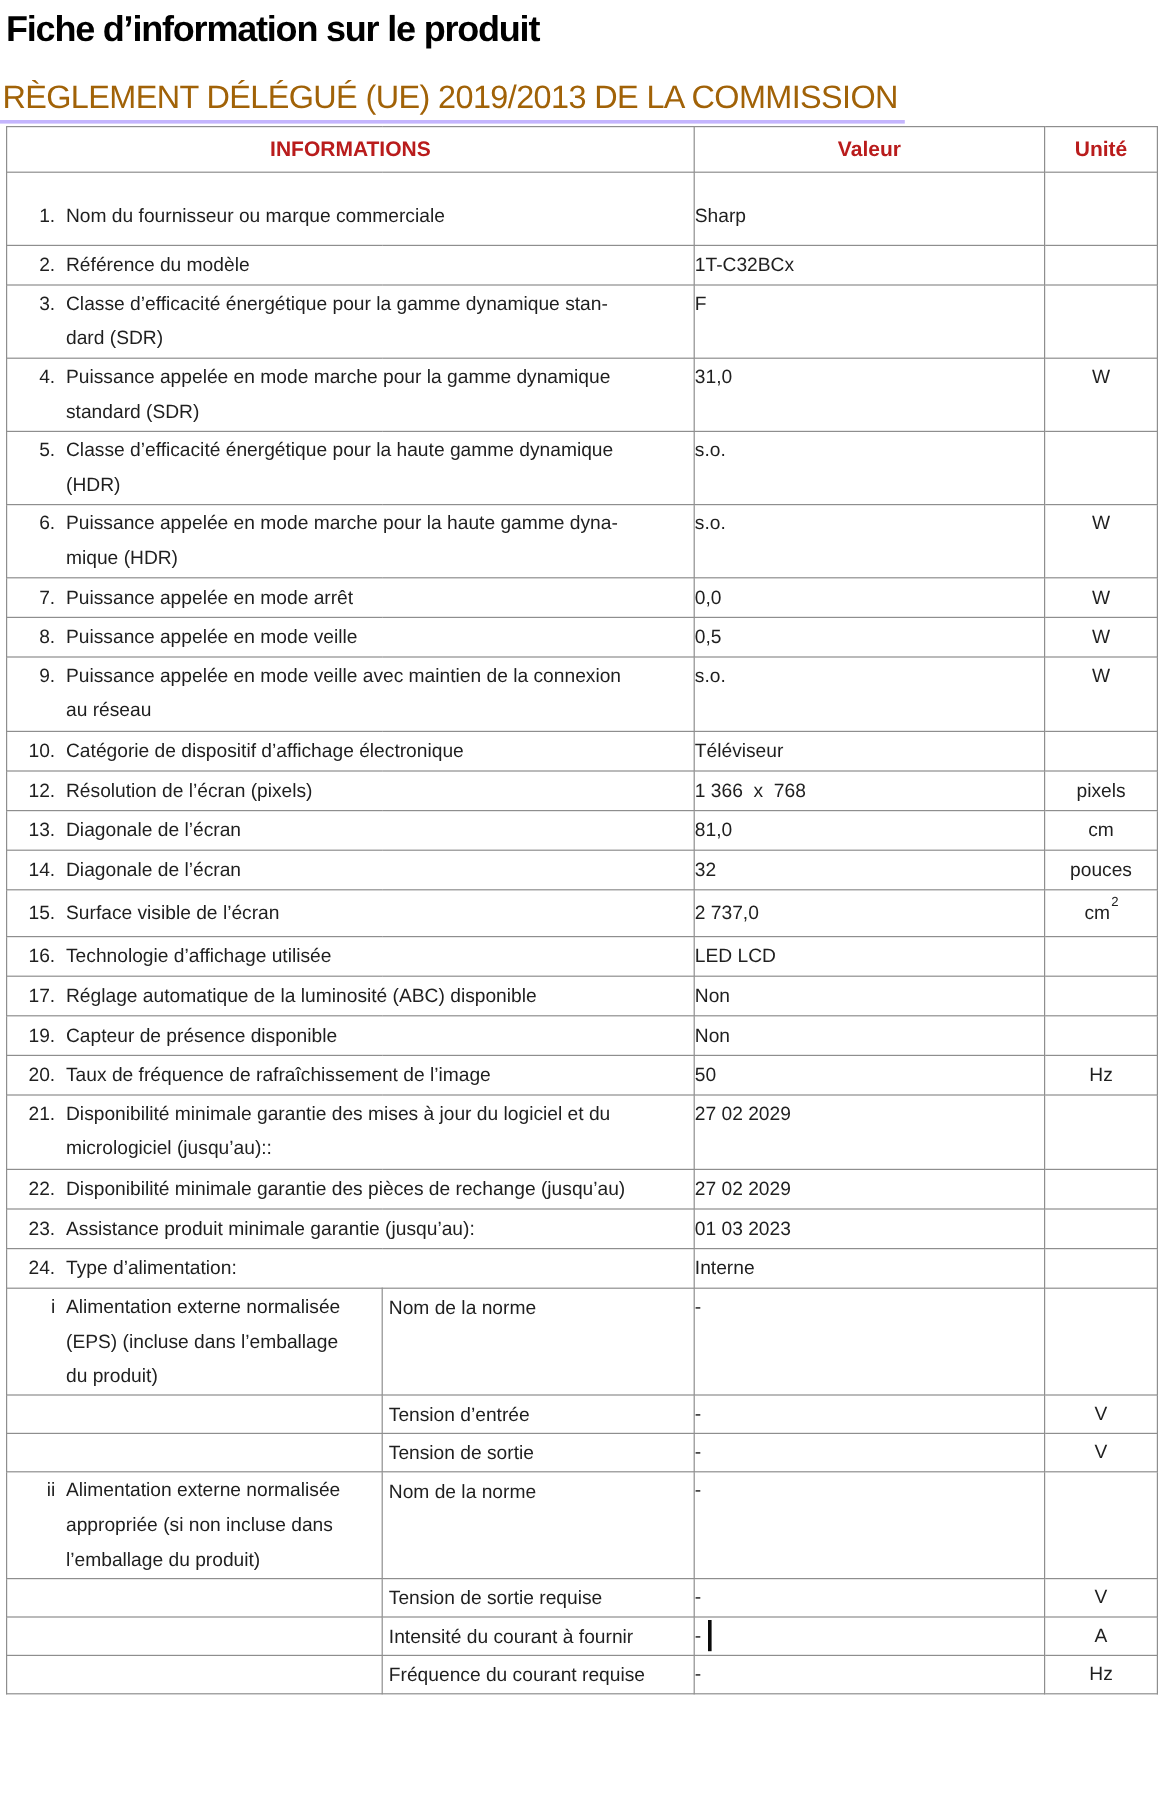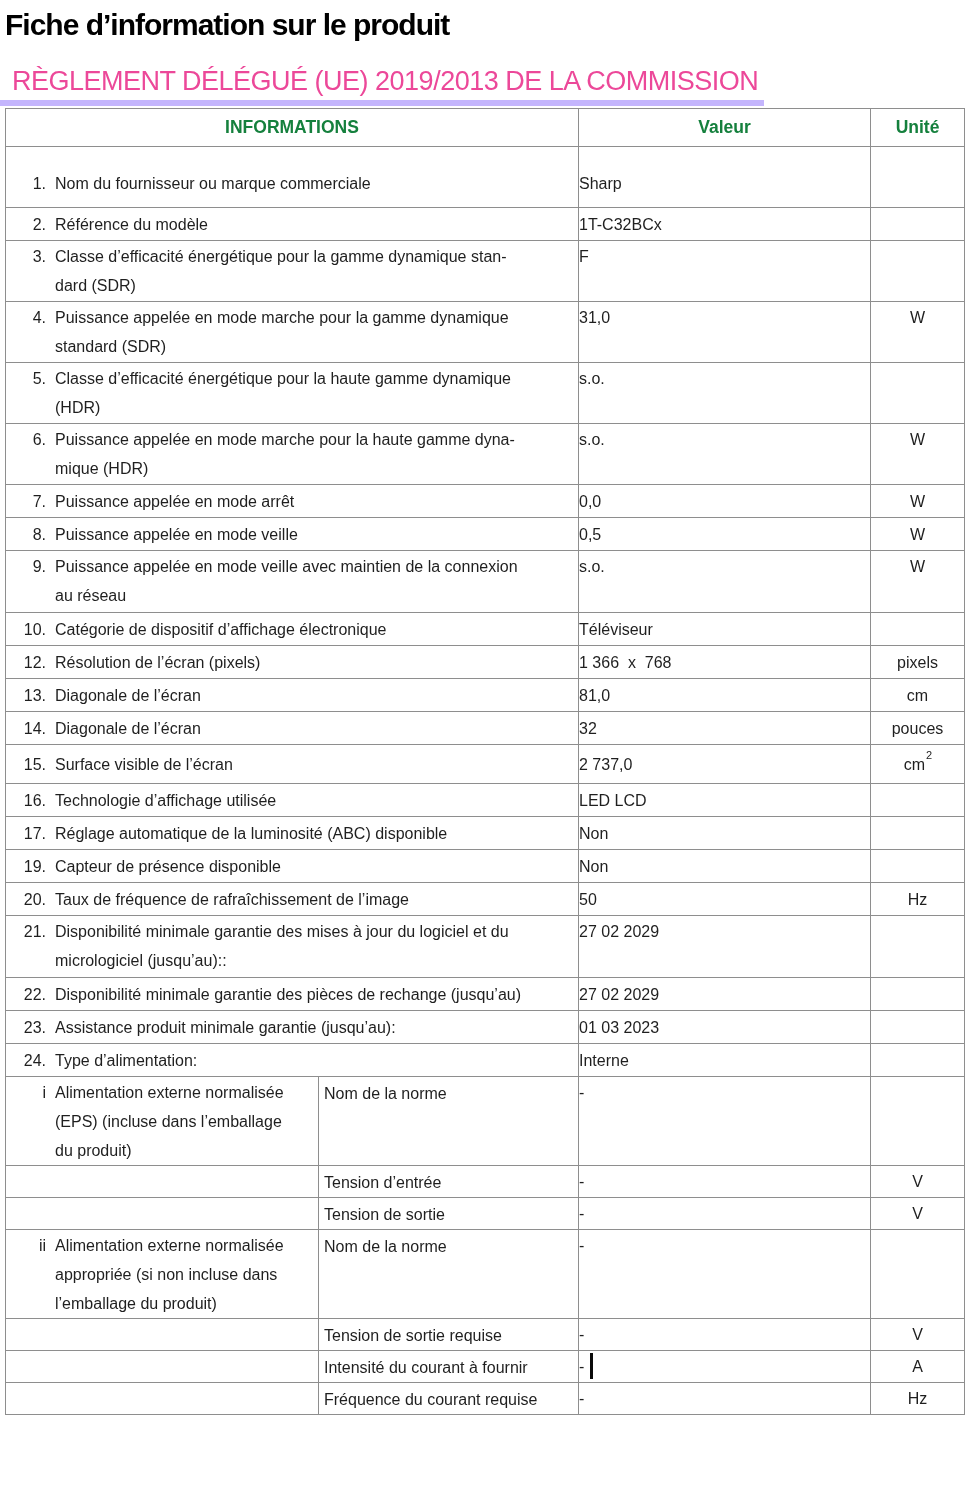--- a/index.html
+++ b/index.html
@@ -7,33 +7,33 @@
   body {
     width:969px; height:1500px; background:#ffffff; overflow:hidden;
     font-family:"Liberation Sans", sans-serif; color:#1f1f1f;
   }
   .page { padding:6px 0 0 0; }
   .title {
     font-size:30px; font-weight:bold; color:#000; letter-spacing:-1px;
     margin:2px 0 0 5px; line-height:1.1;
   }
   .subtitle {
-    display:inline-block; font-size:27px; font-weight:400; color:#ec4899;
-    letter-spacing:-0.5px; margin:7px 0 0 0; padding:0 6px 3px 12px;
-    border-bottom:6px solid #c4b5fd;
+    display:inline-block; font-size:27px; font-weight:400; color:#a16207;
+    letter-spacing:-0.5px; margin:7px 0 0 0; padding:0 6px 3px 2px;
+    border-bottom:3px solid #c4b5fd;
   }
   table.info {
     border-collapse:collapse; table-layout:fixed;
     width:959px; margin:2px 0 0 5px;
   }
   col.c1{width:313px;} col.c2{width:260px;} col.c3{width:292px;} col.c4{width:94px;}
   td, th { border:1px solid #8e8e8e; padding:0; font-size:16px; font-weight:400; vertical-align:middle; }
   tr.h-head{height:38px;} tr.h33{height:33px;} tr.h32{height:32px;margin-top:20px;}
   tr.h39{height:39px;} tr.h61{height:61px;} tr.h62{height:62px;} tr.h87{height:87px;}
-  th { font-weight:bold; font-size:17.5px; text-align:center; color:#15803d; }
+  th { font-weight:bold; font-size:17.5px; text-align:center; color:#b91c1c; }
   tr.top td { vertical-align:top; padding-top:1px; }
   tr.vbottom td { vertical-align:bottom; padding-bottom:9px; }
   .lbl { display:flex; align-items:flex-start; }
   .num { flex:0 0 40px; text-align:right; line-height:29px; }
   .txt { margin-left:9px; white-space:pre-line; line-height:29px; }
   .c-sub { padding-left:5px; }
   .c-sub .sub { line-height:29px; display:inline-block; padding-top:1px; }
   .c-val { text-align:left; }
   .c-val .val { white-space:pre; line-height:29px; display:inline-block; }
   .c-unit { text-align:center; }

